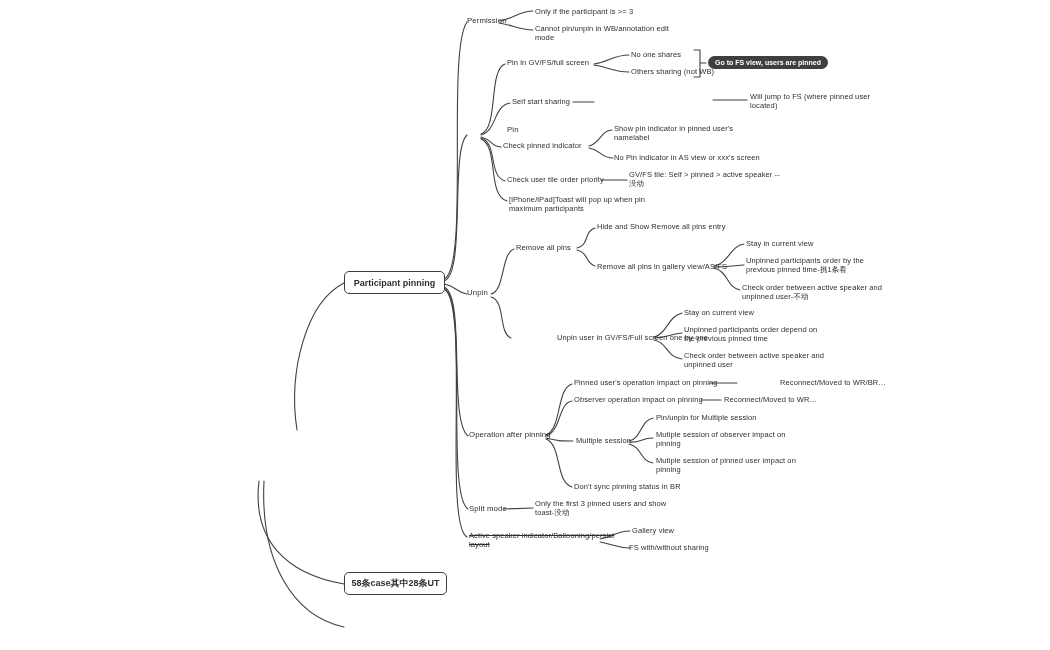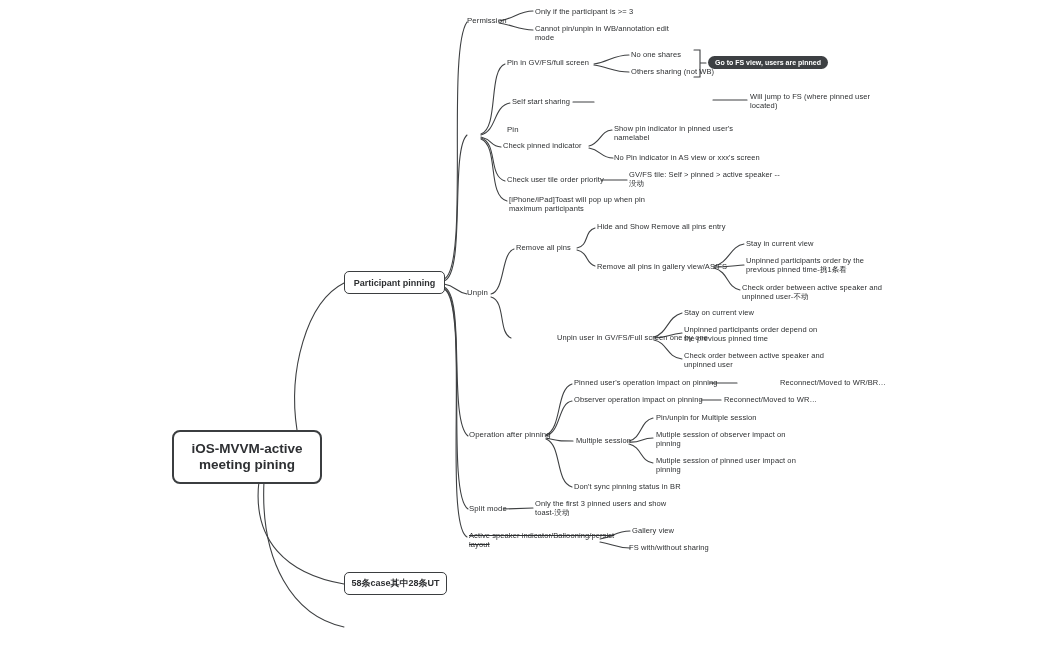--- a/index.html
+++ b/index.html
@@ -72,22 +72,20 @@
       <path d="M701 400 L721 400"></path>
       <path d="M629 441 C642 438 640 421 653 418"></path>
       <path d="M629 442 C641 443 641 438 653 438"></path>
       <path d="M629 444 C642 447 640 461 653 463"></path>
       <path d="M504 509 L533 508"></path>
       <path d="M600 539 C613 537 616 531 630 531"></path>
       <path d="M600 542 C613 544 616 548 630 548"></path>
     </g>
   </svg>
 
-  <div class="box root-box">iOS-MVVM-active
-meeting pining</div>
   <div class="box participant-box">Participant pinning</div>
   <div class="box case-box">58条case其中28条UT</div>
 
   <div class="node lbl" style="left:467px;top:17px;">Permission</div>
   <div class="node" style="left:535px;top:8px;">Only if the participant is &gt;= 3</div>
   <div class="node" style="left:535px;top:25px;">Cannot pin/unpin in WB/annotation edit
 mode</div>
 
   <div class="node lbl" style="left:467px;top:126px;margin-left:40px;">Pin</div>
   <div class="node" style="left:507px;top:59px;text-align:right;">Pin in GV/FS/full screen</div>

